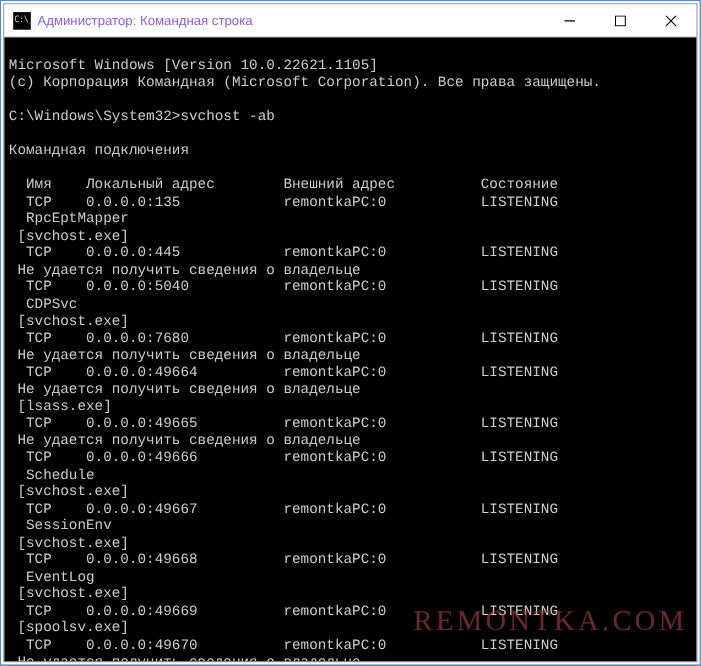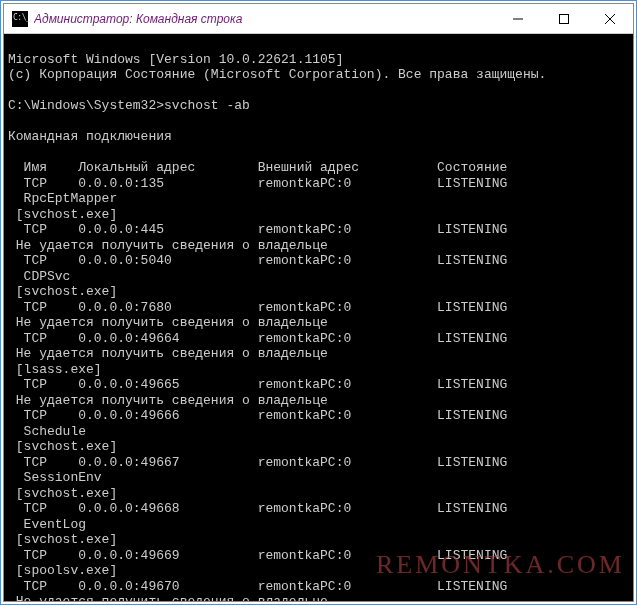--- a/index.html
+++ b/index.html
@@ -40,25 +40,24 @@
     content: "C:\\_";
     color: #ccc;
     font: 8px/16px Consolas, monospace;
     position: absolute;
     left: 1px;
     top: -1px;
     letter-spacing: -0.5px;
   }
   .titlebar-text {
     font-size: 12px;
-    color: #701a75;
+    color: #8b5cf6;
     flex: 1;
     white-space: nowrap;
     overflow: hidden;
-    font-style: italic;
   }
   .win-controls {
     display: flex;
     height: 100%;
   }
   .win-btn {
     width: 46px;
     height: 100%;
     display: flex;
     align-items: center;
@@ -115,21 +114,21 @@
         <svg viewBox="0 0 10 10">
             <line x1="0" y1="0" x2="10" y2="10"></line>
             <line x1="10" y1="0" x2="0" y2="10"></line>
           </svg>
       </div>
     </div>
   </div>
 
   <div class="terminal">
 <span class="terminal-line">Microsoft Windows [Version 10.0.22621.1105]</span>
-<span class="terminal-line">(c) Корпорация Состояние (Microsoft Corporation). Все права защищены.</span>
+<span class="terminal-line">(c) Корпорация Командная (Microsoft Corporation). Все права защищены.</span>
 
 <span class="terminal-line"><span>C:\Windows\System32&gt;</span><span>svchost -ab</span></span>
 
 <span class="terminal-line">Командная подключения</span>
 
 <span class="terminal-line" id="col-header">  Имя    Локальный адрес        Внешний адрес          Состояние</span>
 <div id="rows-container">  TCP    0.0.0.0:135            remontkaPC:0           LISTENING
   RpcEptMapper
  [svchost.exe]
   TCP    0.0.0.0:445            remontkaPC:0           LISTENING

